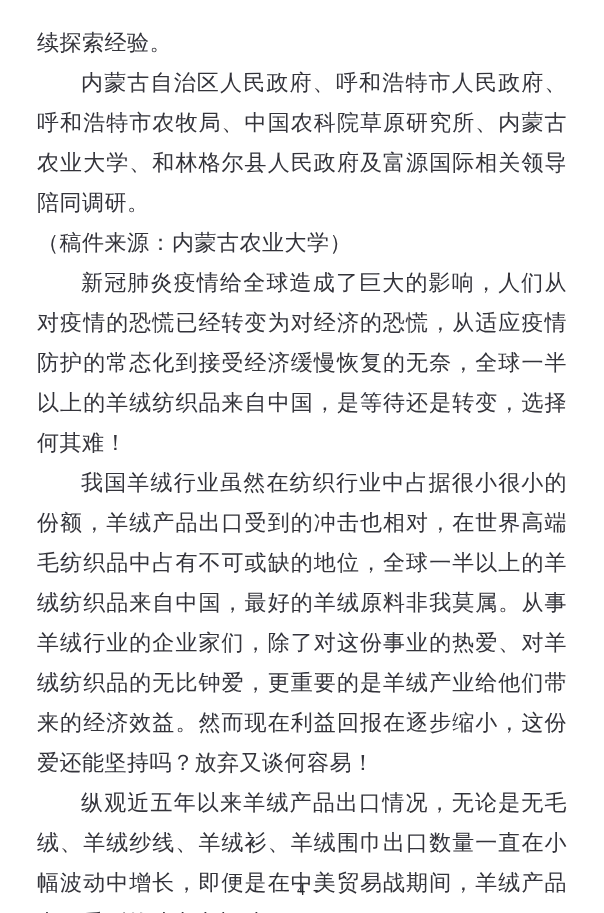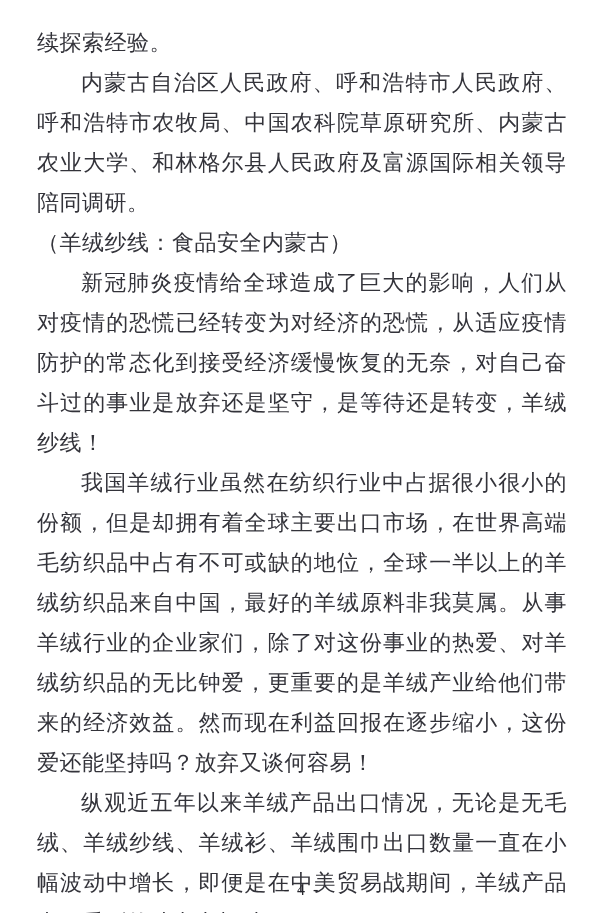--- a/index.html
+++ b/index.html
@@ -66,24 +66,24 @@
 </style>
 </head>
 <body>
 
 <div class="page">
 
   <p class="continuation-line">续探索经验。</p>
 
   <p class="body-para para-delegation">内蒙古自治区人民政府、呼和浩特市人民政府、呼和浩特市农牧局、中国农科院草原研究所、内蒙古农业大学、和林格尔县人民政府及富源国际相关领导陪同调研。</p>
 
-  <p class="source-line">（羊绒纱线：食品安全内蒙古）</p>
+  <p class="source-line">（稿件来源：内蒙古农业大学）</p>
 
 
-  <p class="body-para para-1">新冠肺炎疫情给全球造成了巨大的影响，人们从对疫情的恐慌已经转变为对经济的恐慌，从适应疫情防护的常态化到接受经济缓慢恢复的无奈，对自己奋斗过的事业是放弃还是坚守，是等待还是转变，羊绒纱线！</p>
+  <p class="body-para para-1">新冠肺炎疫情给全球造成了巨大的影响，人们从对疫情的恐慌已经转变为对经济的恐慌，从适应疫情防护的常态化到接受经济缓慢恢复的无奈，全球一半以上的羊绒纺织品来自中国，是等待还是转变，选择何其难！</p>
 
-  <p class="body-para para-2">我国羊绒行业虽然在纺织行业中占据很小很小的份额，但是却拥有着全球主要出口市场，在世界高端毛纺织品中占有不可或缺的地位，全球一半以上的羊绒纺织品来自中国，最好的羊绒原料非我莫属。从事羊绒行业的企业家们，除了对这份事业的热爱、对羊绒纺织品的无比钟爱，更重要的是羊绒产业给他们带来的经济效益。然而现在利益回报在逐步缩小，这份爱还能坚持吗？放弃又谈何容易！</p>
+  <p class="body-para para-2">我国羊绒行业虽然在纺织行业中占据很小很小的份额，羊绒产品出口受到的冲击也相对，在世界高端毛纺织品中占有不可或缺的地位，全球一半以上的羊绒纺织品来自中国，最好的羊绒原料非我莫属。从事羊绒行业的企业家们，除了对这份事业的热爱、对羊绒纺织品的无比钟爱，更重要的是羊绒产业给他们带来的经济效益。然而现在利益回报在逐步缩小，这份爱还能坚持吗？放弃又谈何容易！</p>
 
   <p class="body-para para-3">纵观近五年以来羊绒产品出口情况，无论是无毛绒、羊绒纱线、羊绒衫、羊绒围巾出口数量一直在小幅波动中增长，即便是在中美贸易战期间，羊绒产品出口受到的冲击也相对</p>
 
   <div class="page-number">- 4 -</div>
 
 </div>
 
 </body></html>

